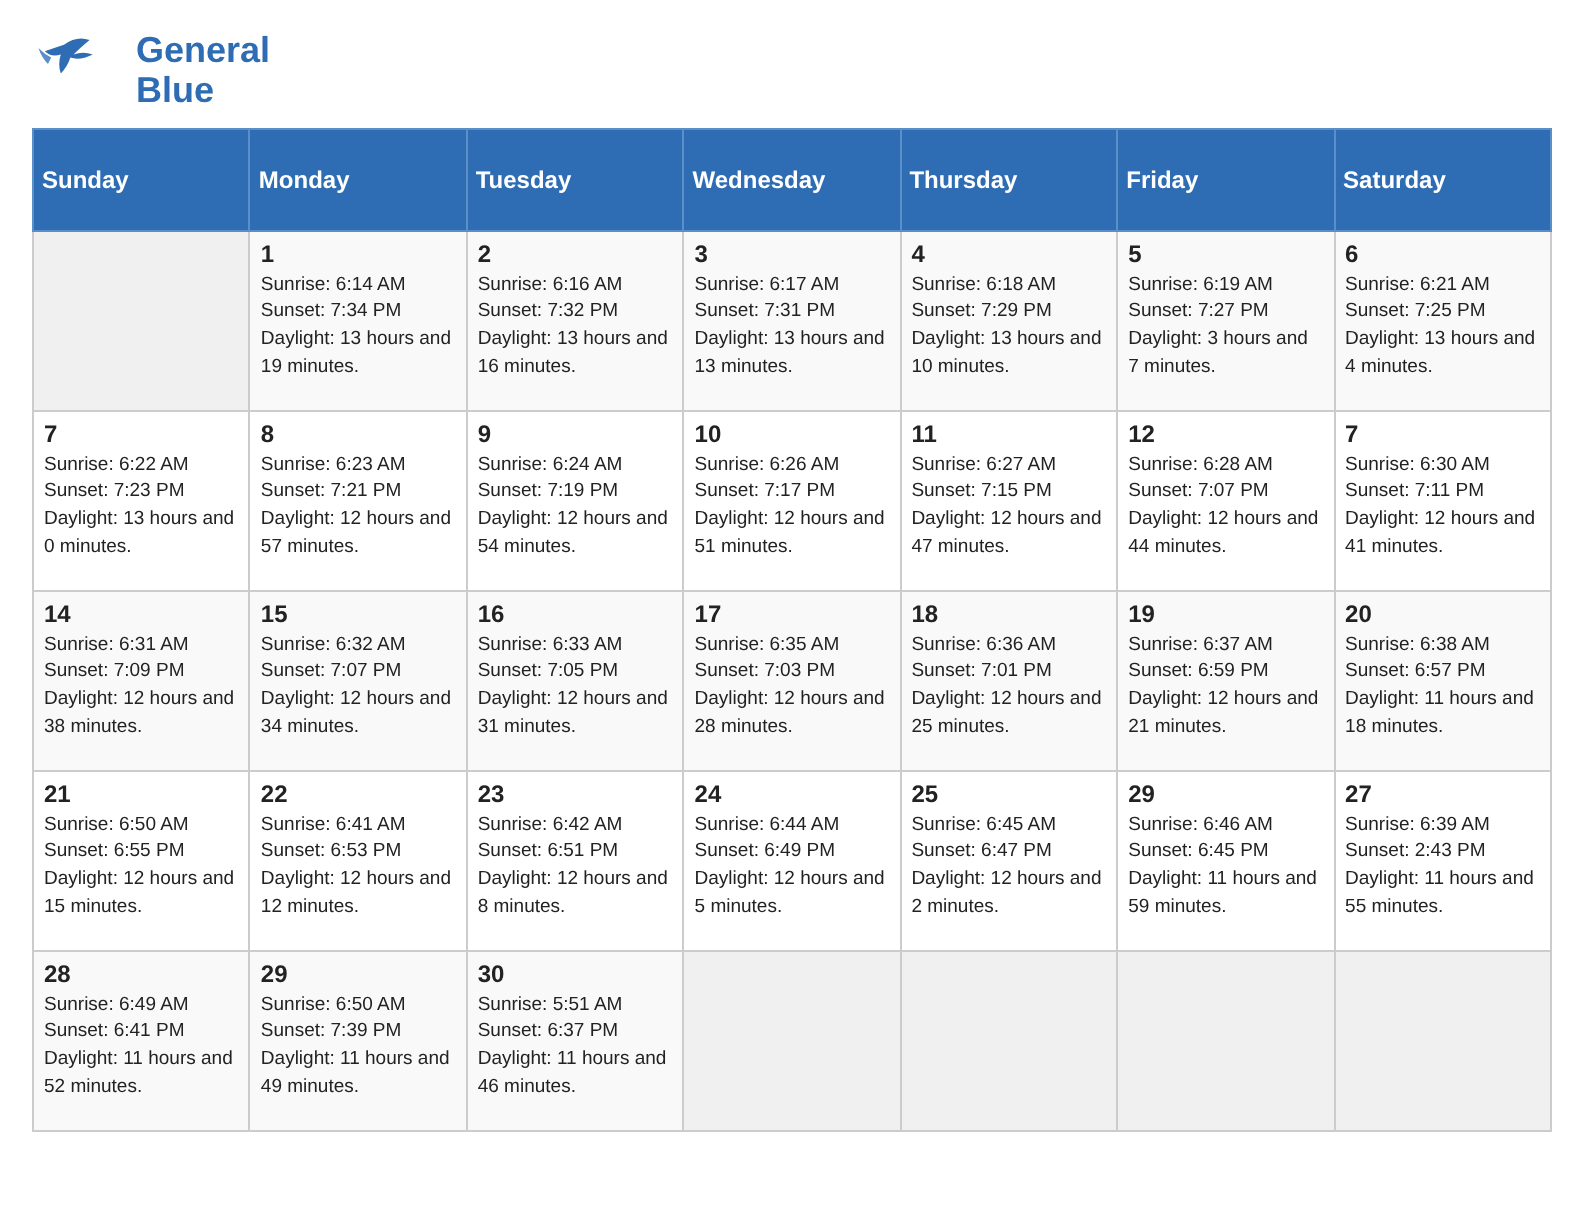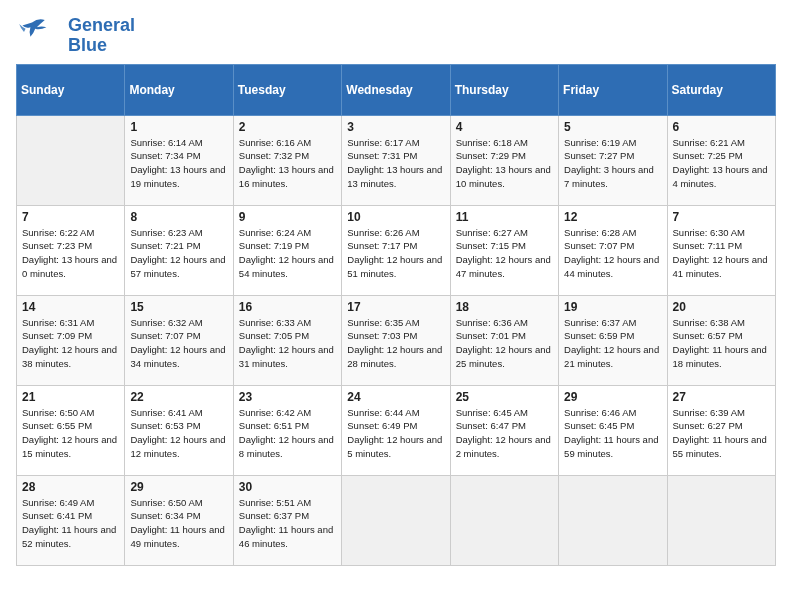--- a/index.html
+++ b/index.html
@@ -333,39 +333,39 @@
         <div class="day-info">
           <span>Sunrise: 6:46 AM</span><br>
           <span>Sunset: 6:45 PM</span><br>
           <span>Daylight: 11 hours and 59 minutes.</span>
         </div>
       </td>
         <td>
         <span class="day-number">27</span>
         <div class="day-info">
           <span>Sunrise: 6:39 AM</span><br>
-          <span>Sunset: 6:27 PM</span><br>
+          <span>Sunset: 2:43 PM</span><br>
           <span>Daylight: 11 hours and 55 minutes.</span>
         </div>
       </td>
       </tr>
       <tr>
         <td>
         <span class="day-number">28</span>
         <div class="day-info">
           <span>Sunrise: 6:49 AM</span><br>
           <span>Sunset: 6:41 PM</span><br>
           <span>Daylight: 11 hours and 52 minutes.</span>
         </div>
       </td>
         <td>
         <span class="day-number">29</span>
         <div class="day-info">
           <span>Sunrise: 6:50 AM</span><br>
-          <span>Sunset: 6:34 PM</span><br>
+          <span>Sunset: 7:39 PM</span><br>
           <span>Daylight: 11 hours and 49 minutes.</span>
         </div>
       </td>
         <td>
         <span class="day-number">30</span>
         <div class="day-info">
           <span>Sunrise: 5:51 AM</span><br>
           <span>Sunset: 6:37 PM</span><br>
           <span>Daylight: 11 hours and 46 minutes.</span>
         </div>

